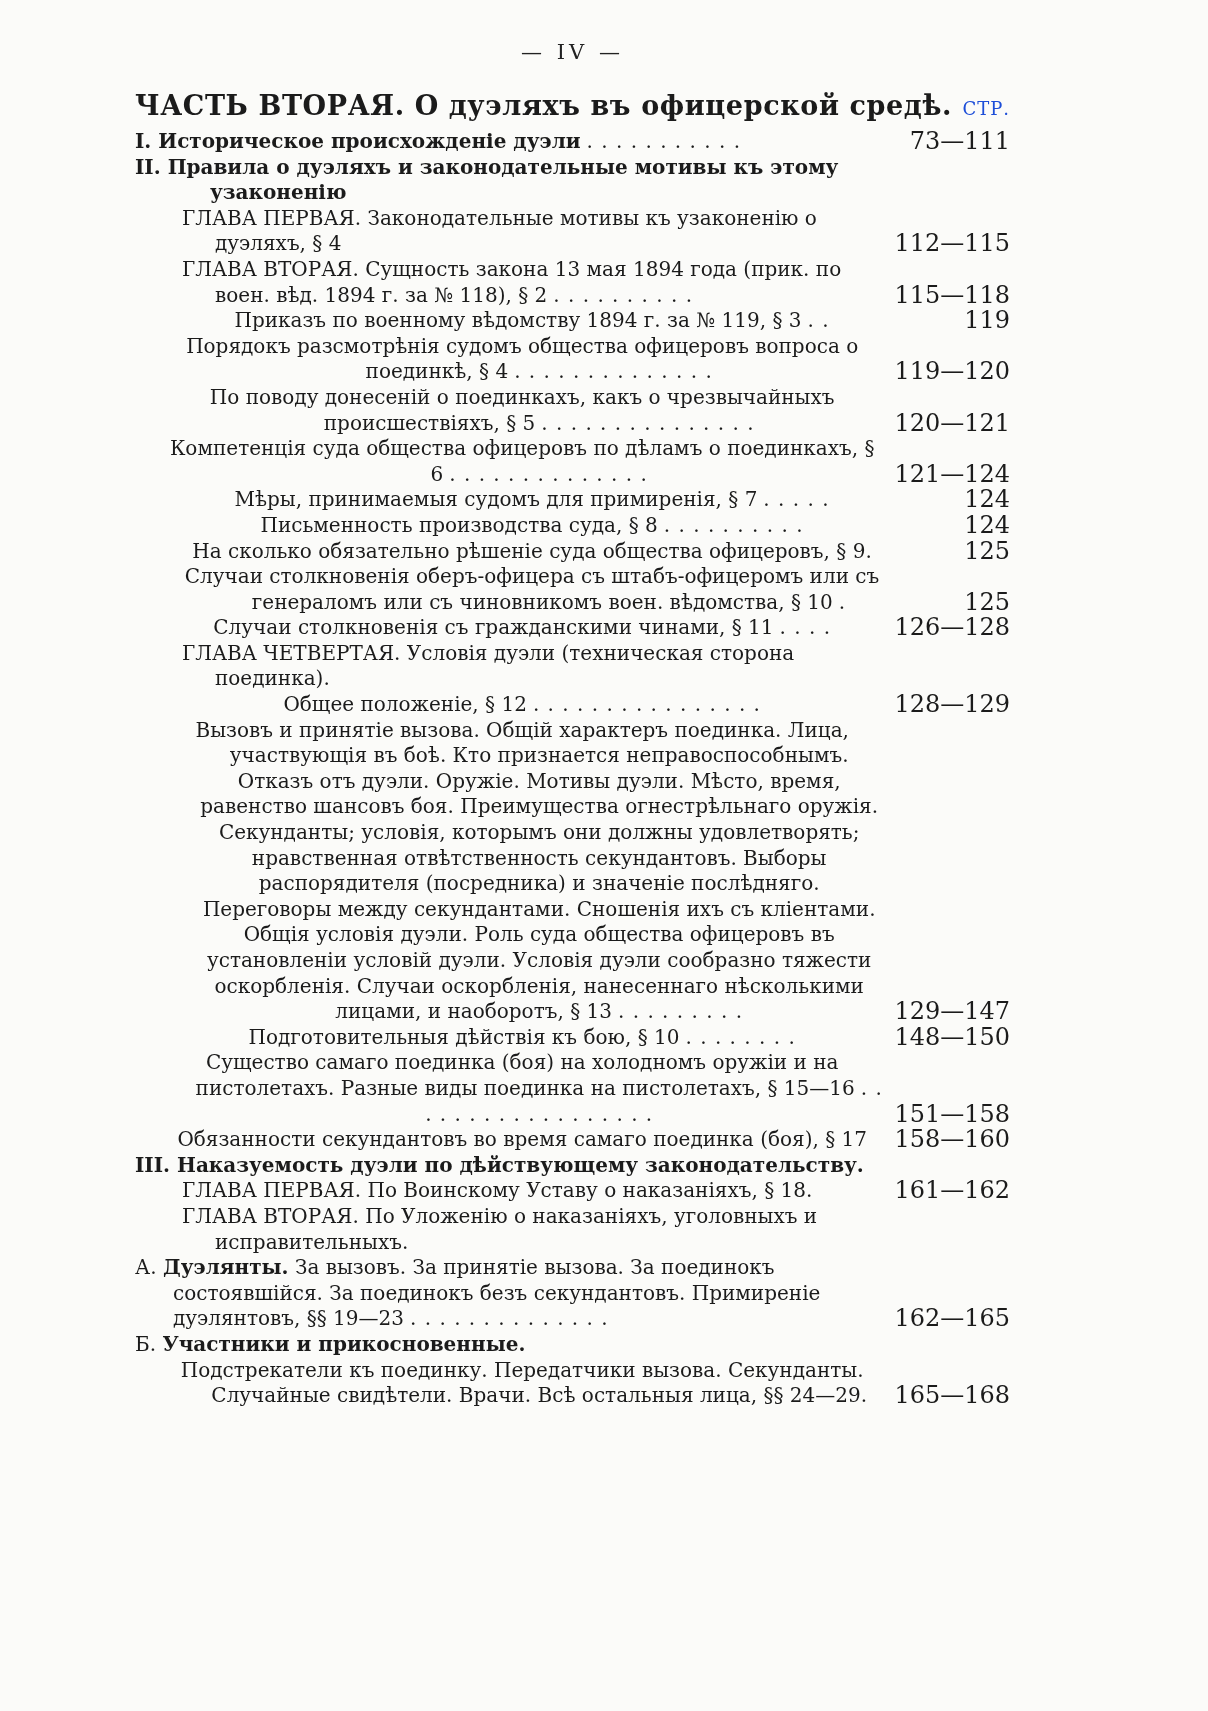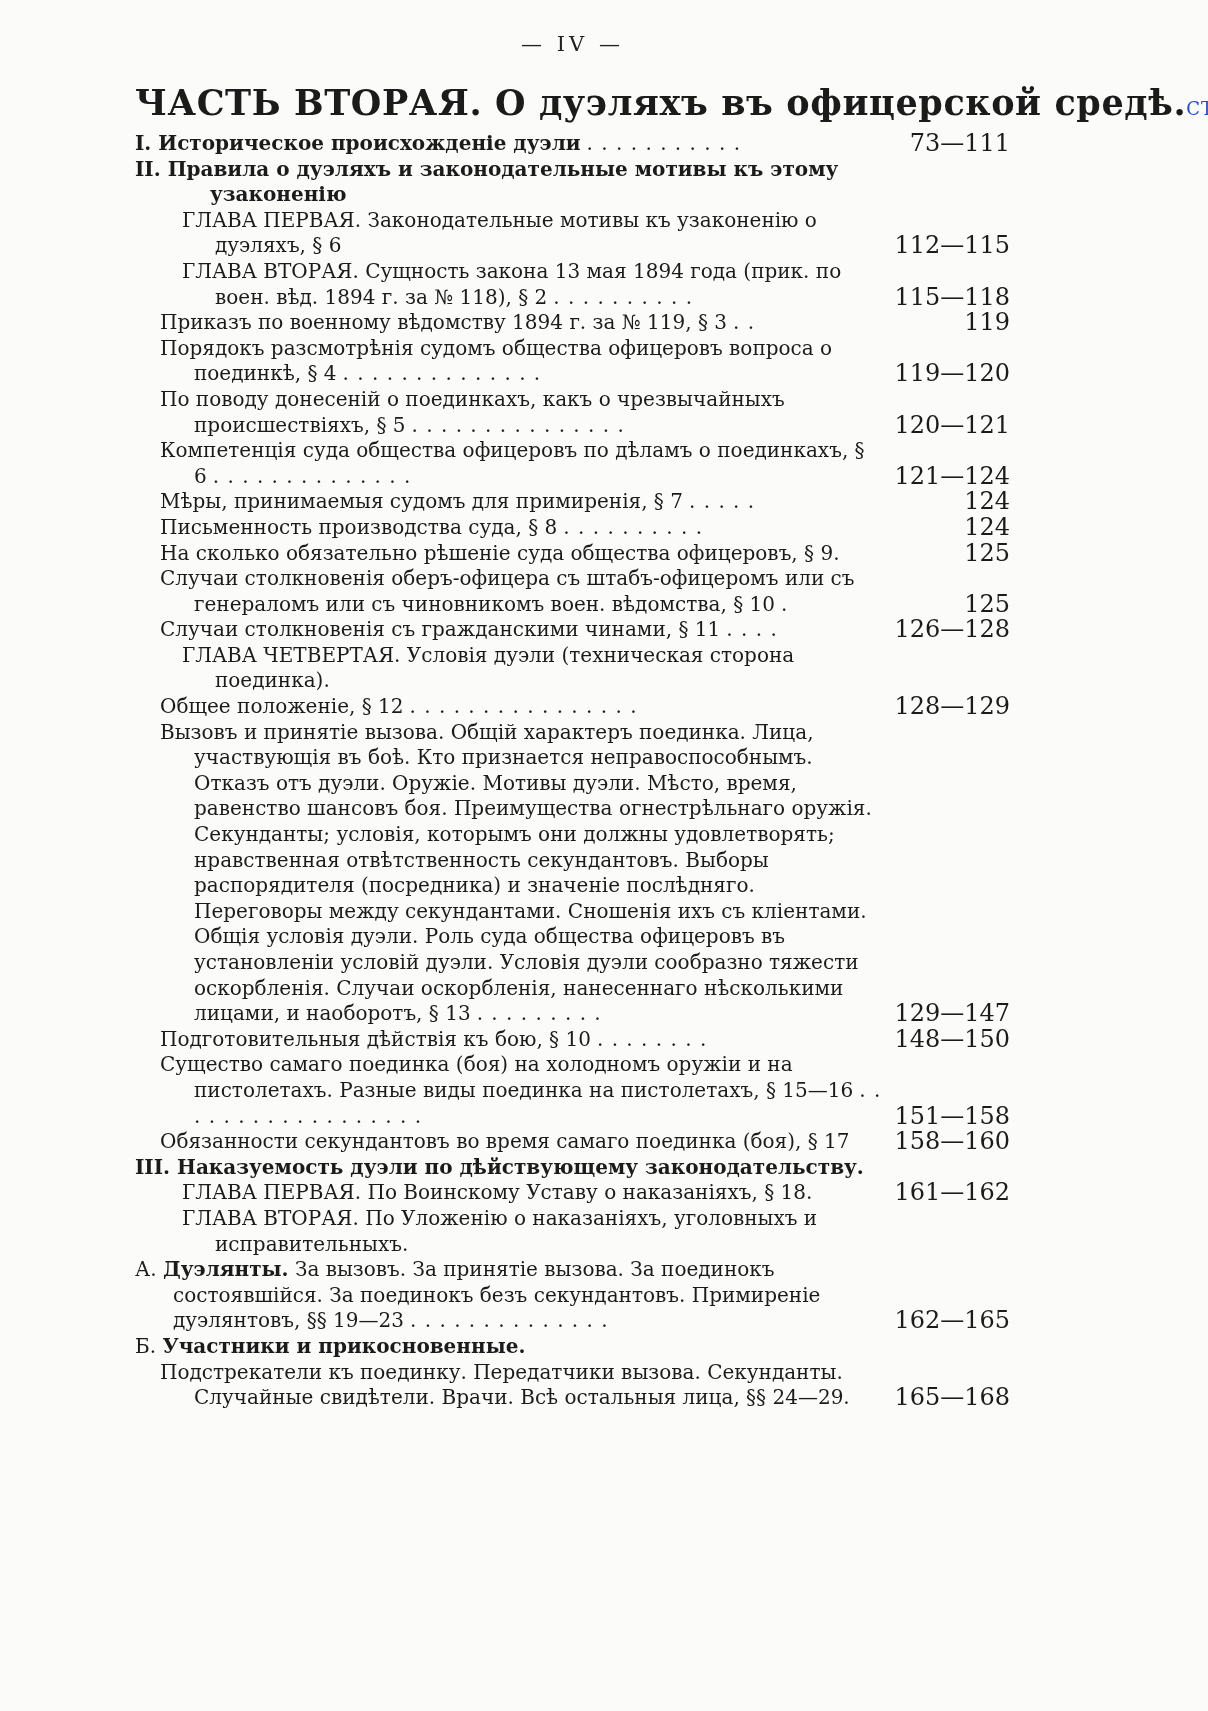--- a/index.html
+++ b/index.html
@@ -8,39 +8,39 @@
     height: 1711px;
     background: #fbfbf9;
     color: #1b1b1b;
     font-family: "DejaVu Serif", "Liberation Serif", serif;
     overflow: hidden;
   }
   .page {
     box-sizing: border-box;
     width: 1208px;
     height: 1229px;
-    padding: 32px 198px 20px 135px;
+    padding: 40px 198px 20px 135px;
   }
   .page-head {
     text-align: center;
     font-size: 21px;
     letter-spacing: 4px;
     color: #222;
     margin-bottom: 26px;
     font-variant: small-caps;
   }
   .title-row {
     display: flex;
     align-items: baseline;
     margin-bottom: 8px;
   }
   .title {
     flex: 1;
     margin: 0;
-    font-size: 35px;
+    font-size: 27px;
     font-weight: 700;
     letter-spacing: 0.6px;
     white-space: nowrap;
   }
   .str-head {
     font-size: 18px;
     letter-spacing: 1px;
     color: #1d4ed8;
     white-space: nowrap;
   }
@@ -60,21 +60,21 @@
     font-size: 24px;
     line-height: 25.6px;
     white-space: nowrap;
   }
   .b { font-weight: 700; }
   .dots { letter-spacing: 1px; padding-left: 6px; }
   
   .roman { padding-left: 75px; text-indent: -75px; }
   .ab    { padding-left: 38px; text-indent: -38px; }
   .glava { margin-left: 47px; padding-left: 33px; text-indent: -33px; }
-  .sub   { margin-left: 25px; padding-left: 34px; text-indent: -34px; }
+  .sub   { margin-left: 25px; padding-left: 34px; text-indent: -34px; text-align: center; }
 </style>
 </head>
 <body>
 
 <div class="page">
   <div class="page-head">— IV —</div>
 
   <div class="title-row">
     <h1 class="title">ЧАСТЬ ВТОРАЯ. О дуэляхъ въ офицерской средѣ.</h1>
     <span class="str-head">СТР.</span>
@@ -83,21 +83,21 @@
   <div id="toc">
       <div class="row">
         <div class="text roman"><span class="b">I. Историческое происхожденіе дуэли</span><span class="dots">. . . . . . . . . . .</span></div>
         <div class="pages">73—111</div>
       </div>
       <div class="row">
         <div class="text roman"><span class="b">II. Правила о дуэляхъ и законодательные мотивы къ этому узаконенію</span></div>
         <div class="pages"></div>
       </div>
       <div class="row">
-        <div class="text glava"><span>ГЛАВА ПЕРВАЯ. Законодательные мотивы къ узаконенію о дуэляхъ, § 6</span></div>
+        <div class="text glava"><span>ГЛАВА ПЕРВАЯ. Законодательные мотивы къ узаконенію о дуэляхъ, § 4</span></div>
         <div class="pages">112—115</div>
       </div>
       <div class="row">
         <div class="text glava"><span>ГЛАВА ВТОРАЯ. Сущность закона 13 мая 1894 года (прик. по воен. вѣд. 1894 г. за № 118), § 2</span><span class="dots">. . . . . . . . . .</span></div>
         <div class="pages">115—118</div>
       </div>
       <div class="row">
         <div class="text sub"><span>Приказъ по военному вѣдомству 1894 г. за № 119, § 3</span><span class="dots">. .</span></div>
         <div class="pages">119</div>
       </div>

